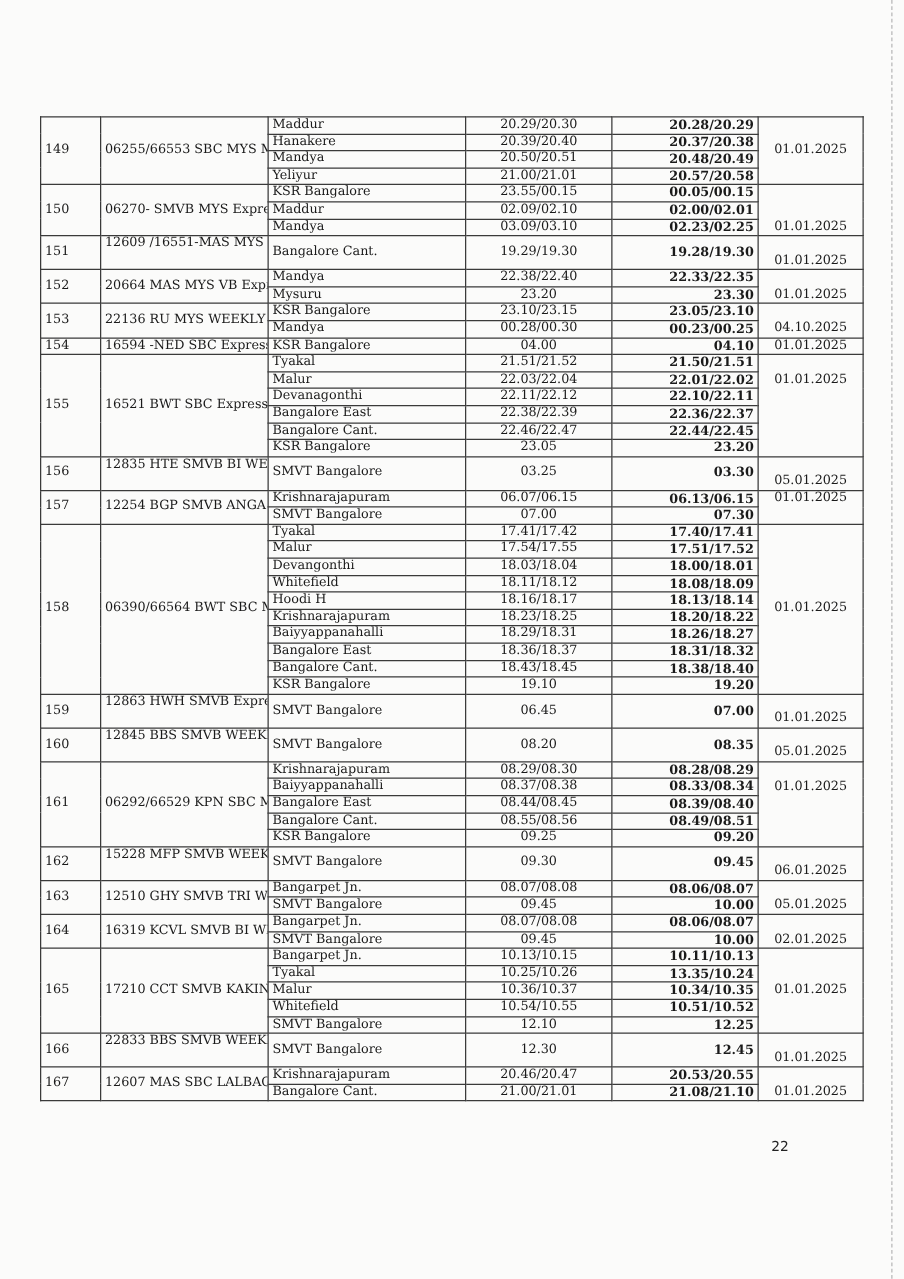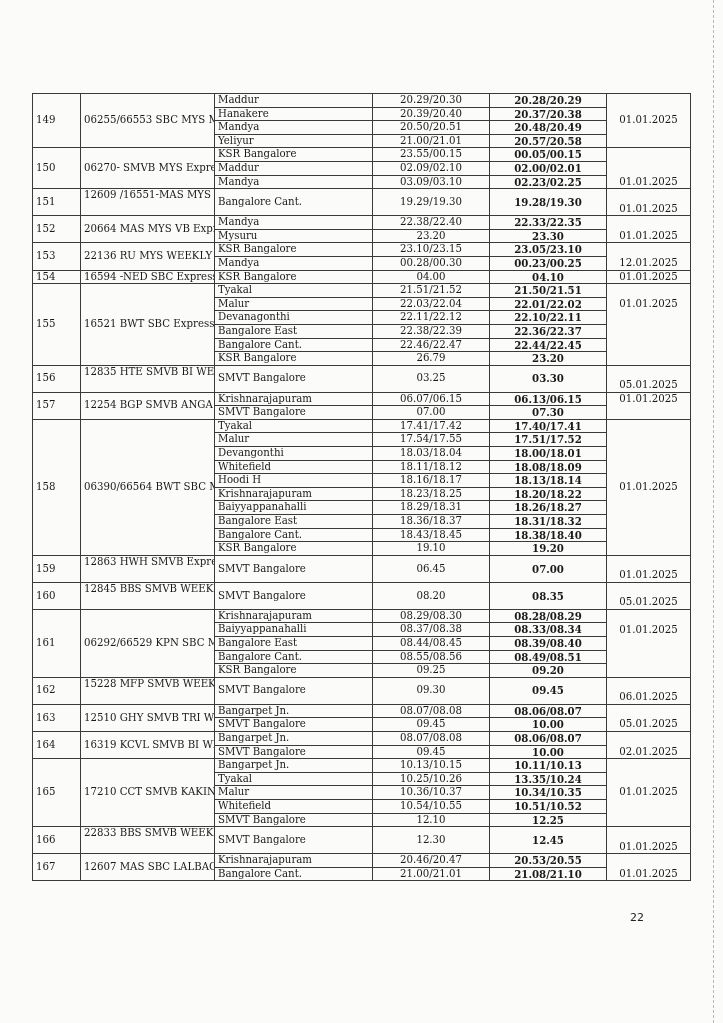--- a/index.html
+++ b/index.html
@@ -16,25 +16,25 @@
     border-collapse: collapse; table-layout: fixed;
     font-size: 10.2px; line-height: 12.6px;
   }
   table.tt td {
     border: 1px solid #3a3a3a; padding: 0 3px; vertical-align: middle;
     height: 12.6px; overflow: hidden; white-space: nowrap;
   }
   td.no { }
   td.train { white-space: normal; line-height: 12.6px; }
   td.old { text-align: center; }
-  td.new { text-align: center; font-weight: bold; }
+  td.new { text-align: right; font-weight: bold; }
   td.eff { text-align: center; margin-left: 43px; }
   td.bottomish { vertical-align: bottom; }
   .pageno {
-    position: absolute; left: 630px; top: 911px; font-family: "DejaVu Sans", sans-serif;
+    position: absolute; left: 617px; top: 911px; font-family: "DejaVu Sans", sans-serif;
     font-size: 11px; color: #222;
   }
 </style>
 </head>
 <body>
 
 <div class="scan-edge"></div>
 
 <table class="tt">
   <colgroup>
@@ -107,21 +107,21 @@
         <td>Mysuru</td>
         <td class="old">23.20</td>
         <td class="new">23.30</td>
       </tr>
       <tr>
         <td class="no" rowspan="2">153</td>
         <td class="train" rowspan="2">22136 RU MYS WEEKLY Express</td>
         <td>KSR Bangalore</td>
         <td class="old">23.10/23.15</td>
         <td class="new">23.05/23.10</td>
-        <td class="eff" rowspan="2" style="vertical-align: bottom;">12.01.2025</td>
+        <td class="eff" rowspan="2" style="vertical-align: bottom;">04.10.2025</td>
       </tr>
       <tr>
         <td>Mandya</td>
         <td class="old">00.28/00.30</td>
         <td class="new">00.23/00.25</td>
       </tr>
       <tr>
         <td class="no" rowspan="1">154</td>
         <td class="train" rowspan="1">16594 -NED SBC Express</td>
         <td>KSR Bangalore</td>
@@ -152,21 +152,21 @@
         <td class="old">22.38/22.39</td>
         <td class="new">22.36/22.37</td>
       </tr>
       <tr>
         <td>Bangalore Cant.</td>
         <td class="old">22.46/22.47</td>
         <td class="new">22.44/22.45</td>
       </tr>
       <tr>
         <td>KSR Bangalore</td>
-        <td class="old">26.79</td>
+        <td class="old">23.05</td>
         <td class="new">23.20</td>
       </tr>
       <tr>
         <td class="no" rowspan="1">156</td>
         <td class="train" rowspan="1" style="vertical-align: top;">12835 HTE SMVB BI WEEKLY Express</td>
         <td class="bottomish" style="height: 26px;">SMVT Bangalore</td>
         <td class="old bottomish">03.25</td>
         <td class="new bottomish">03.30</td>
         <td class="eff" rowspan="1" style="vertical-align: bottom;">05.01.2025</td>
       </tr>

